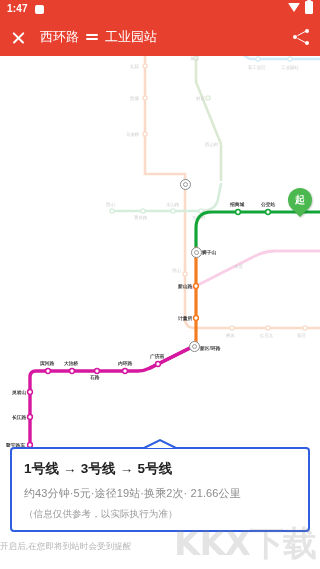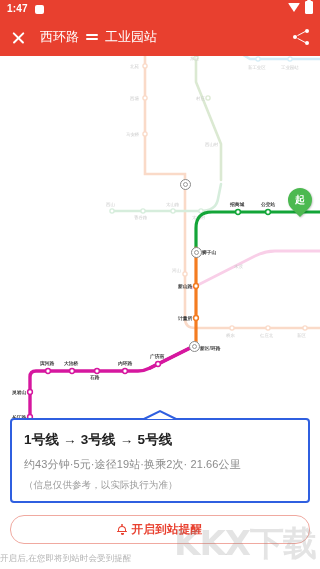--- a/index.html
+++ b/index.html
@@ -226,21 +226,21 @@
     box-sizing: border-box;
   }
 
   
   .sheet {
     position: absolute;
     left: 0; bottom: 0;
     width: 320px;
     background: #ffffff;
     z-index: 30;
-    padding-bottom: 4px;
+    padding-bottom: 16px;
     margin-top: 40px;
   }
   .sheet-handle {
     position: absolute;
     top: -9px;
     left: 50%;
     transform: translateX(-50%);
     width: 34px;
     height: 11px;
     overflow: hidden;
@@ -514,29 +514,20 @@
         <path d="M1 10 L17 2 L33 10" fill="#ffffff" stroke="#2f5fe0" stroke-width="2"></path>
       </svg>
     </div>
 
     <div class="route-card">
       <div class="route-lines">1号线 → 3号线 → 5号线</div>
       <div class="route-meta">约43分钟·5元·途径19站·换乘2次· 21.66公里</div>
       <div class="route-note">（信息仅供参考，以实际执行为准）</div>
     </div>
 
-    <div class="alert-button">
-      <div class="bell-icon">
-        <div class="top"></div>
-        <div class="body"></div>
-        <div class="base"></div>
-        <div class="clap"></div>
-      </div>
-      <div class="alert-label">开启到站提醒</div>
-    </div>
 
     <div class="alert-hint">开启后,在您即将到站时会受到提醒</div>
   </div>
 
   <div class="watermark">
     <div class="wm-big">KKX下载</div>
   </div>
 
 </div>
 

